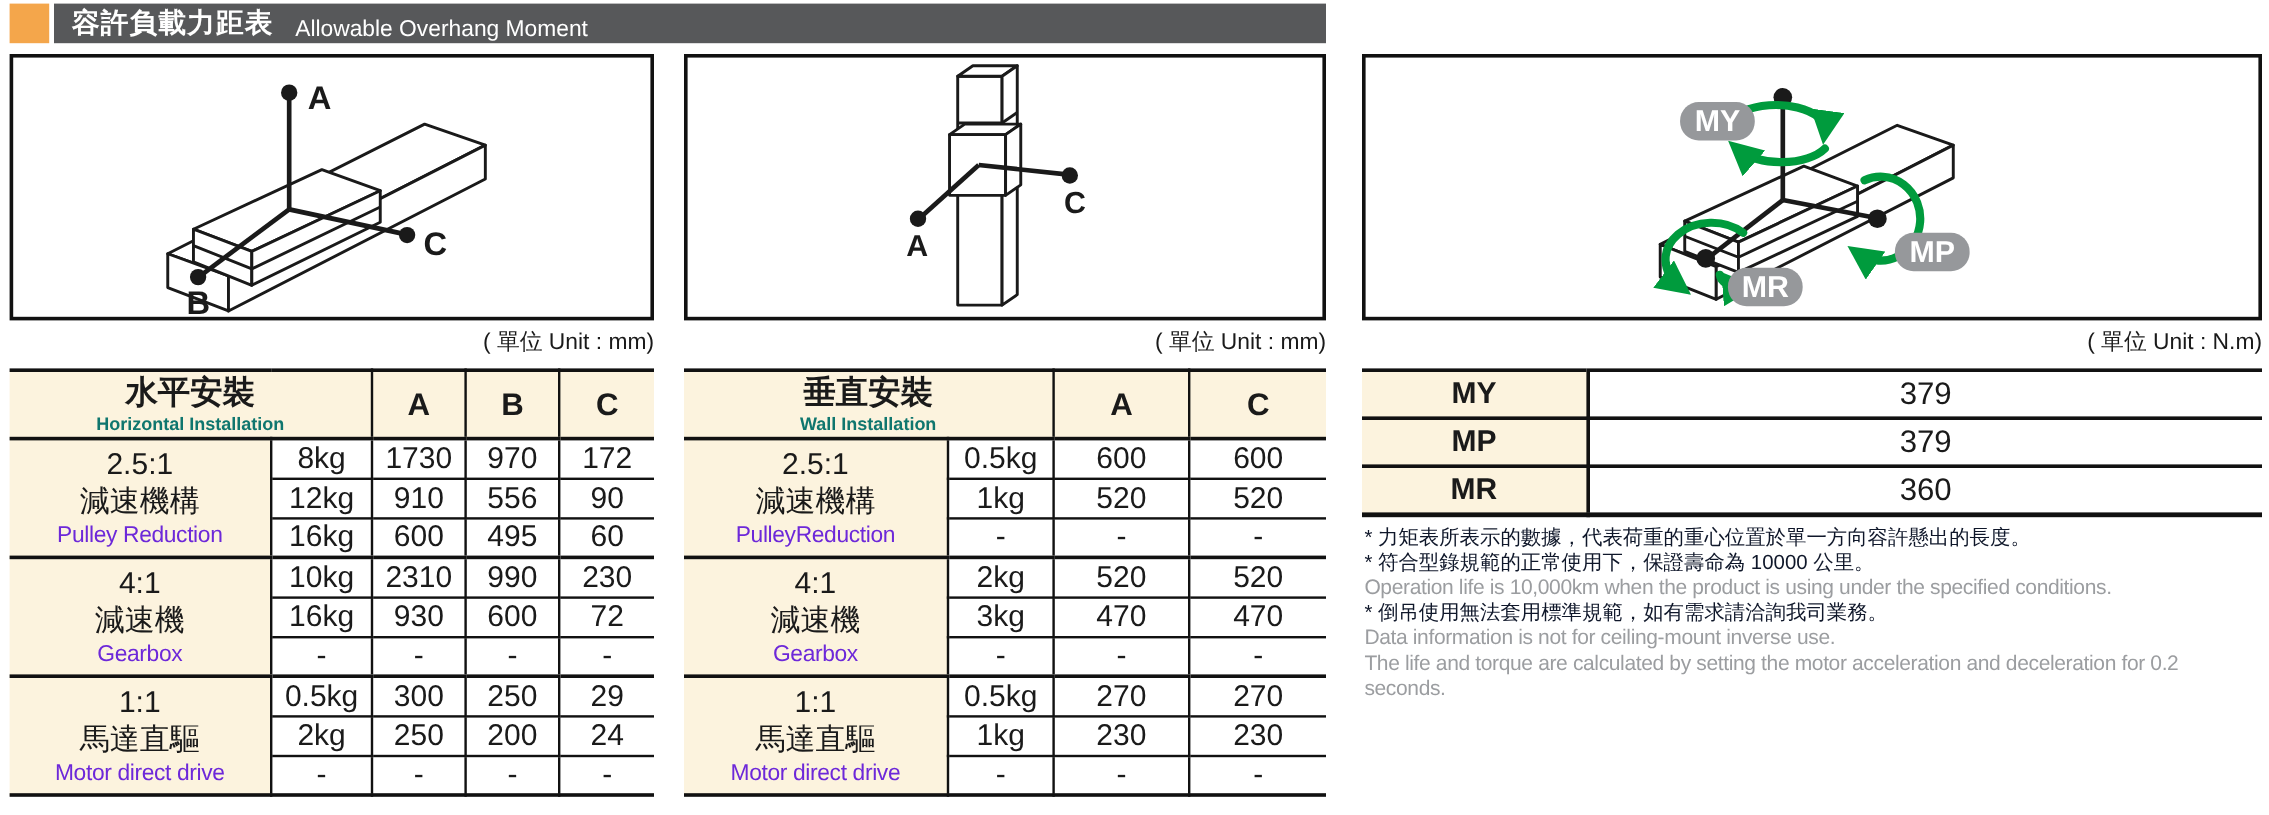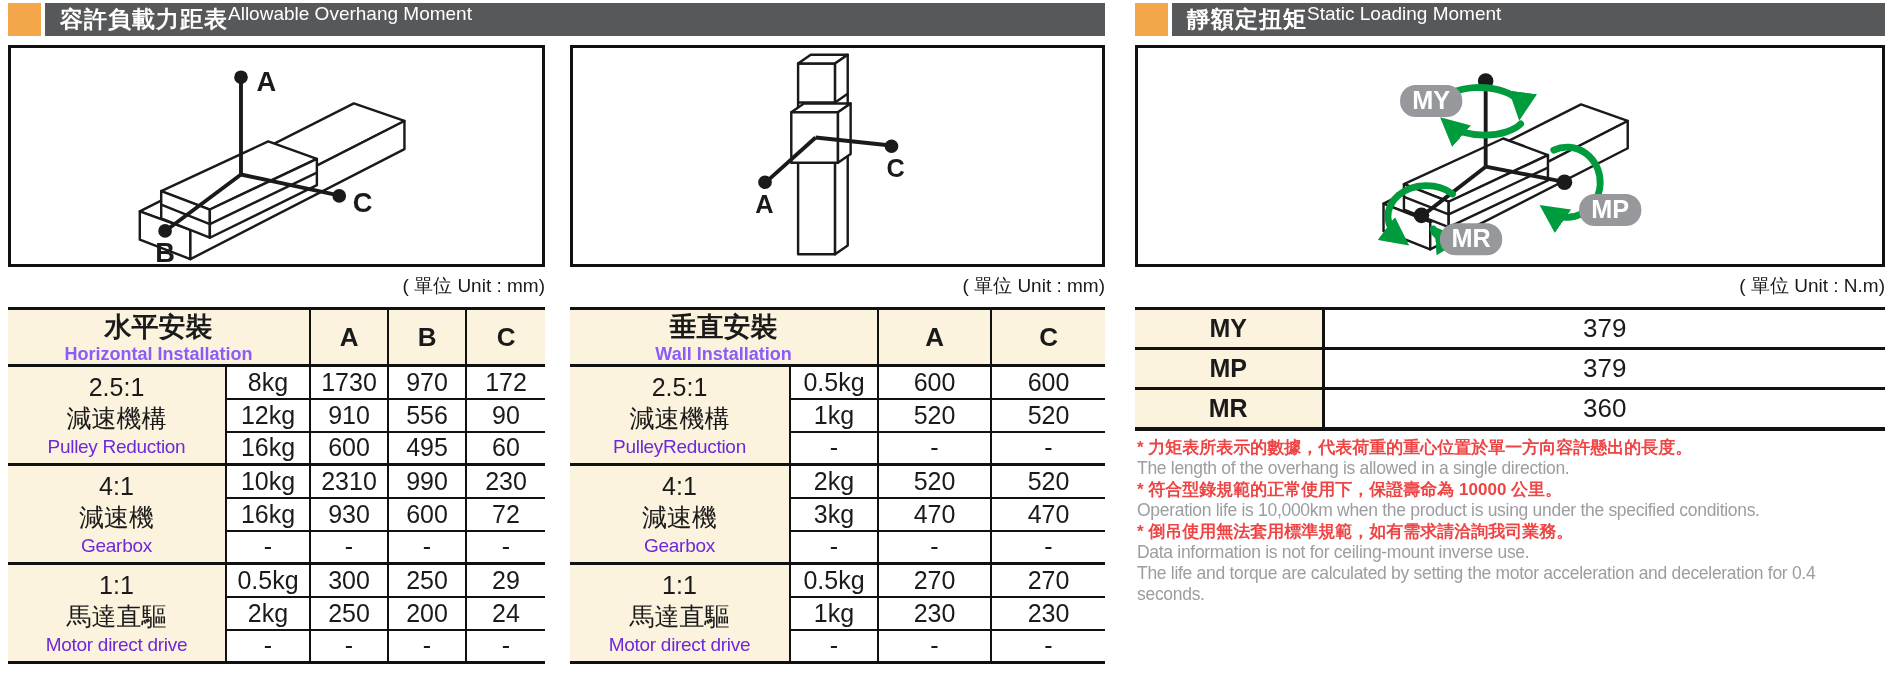--- a/index.html
+++ b/index.html
@@ -2,21 +2,21 @@
 <html><head>
 <meta charset="utf-8">
 <style>
   *{margin:0;padding:0;box-sizing:border-box}
   html,body{width:1891px;height:679px;background:#fff;font-family:"Liberation Sans",sans-serif;overflow:hidden}
   .page{position:relative;width:1891px;height:679px;background:#fff}
 
   
   .section-header{position:absolute;display:flex;height:33px}
   .accent{width:33px;height:33px;background:#F4A64B;flex:0 0 33px;margin-right:4px}
-  .hbar{flex:1;background:#57585A;color:#fff;display:flex;align-items:flex-start;padding-left:15px;gap:0}
+  .hbar{flex:1;background:#57585A;color:#fff;display:flex;align-items:flex-end;padding-left:15px;gap:18px}
   .hbar .zh{font-size:23px;font-weight:bold;letter-spacing:1px;line-height:33px}
   .hbar .en{font-size:19px;font-weight:normal}
 
   
   .dbox{position:absolute;border:3px solid #111;background:#fff}
   .dbox svg{display:block;width:100%;height:100%}
 
   .unit{position:absolute;font-size:19px;color:#1a1a1a;text-align:right;height:26px;line-height:26px}
 
   
@@ -24,59 +24,52 @@
   .spec th,.spec td{border:2px solid #111;text-align:center;vertical-align:middle;padding:0;color:#1a1a1a}
   .spec thead th{height:57px;border-top:none;border-bottom:3px solid #111;background:#FCF3DE;font-weight:bold}
   .spec th.hname,.spec td.glabel{border-left:none}
   .spec .lc{border-right:none}
   .spec tbody td{height:33px;font-size:25px}
   .spec tbody tr.gs td{border-top:3px solid #111}
   .spec tbody tr:last-child td{border-bottom:none}
   .spec td.glabel{background:#FCF3DE}
   .spec td.glabel.gb{border-bottom:none}
   .tzh{font-size:27px;line-height:33px}
-  .ten{font-size:18px;line-height:20px;color:#8b5cf6}
+  .ten{font-size:15px;line-height:20px;color:#0f766e}
   .colh{font-size:26px}
   .ratio{font-size:25px;line-height:30px}
   .gzh{font-size:25px;line-height:33px}
   .gen{font-size:19px;line-height:23px;color:#6d28d9;letter-spacing:-0.3px}
 
   
   table.stat{border-collapse:collapse;table-layout:fixed;position:absolute;border-top:3px solid #111;border-bottom:4px solid #111;background:#fff}
   .stat td{border:3px solid #111;text-align:center;vertical-align:middle;height:40px;color:#1a1a1a}
   .stat td.slabel{border-left:none;background:#FCF3DE;font-weight:bold;font-size:25px}
   .stat td.sval{border-right:none;font-size:26px}
   .stat tr:first-child td{border-top:none}
   .stat tr:last-child td{border-bottom:none}
 
   
   .notes{position:absolute}
-  .note-zh{color:#ef4444;font-weight:bold;font-size:17px;line-height:21px}
+  .note-zh{color:#0f172a;font-weight:normal;font-size:17px;line-height:21px}
   .note-en{color:#9B9DA0;font-size:17.5px;line-height:21px;letter-spacing:-0.3px}
 </style>
 </head>
 <body>
 
 <div class="page">
 
   <div class="section-header" style="left:8px;top:3px;width:1097px">
     <div class="accent"></div>
     <div class="hbar">
       <span class="zh">容許負載力距表</span>
       <span class="en">Allowable Overhang Moment</span>
     </div>
   </div>
 
-  <div class="section-header" style="left:1135px;top:3px;width:750px">
-    <div class="accent"></div>
-    <div class="hbar">
-      <span class="zh">靜額定扭矩</span>
-      <span class="en">Static Loading Moment</span>
-    </div>
-  </div>
 
   <div class="dbox" style="left:8px;top:45px;width:537px;height:222px">
     <svg viewBox="0 0 537 222">
       <g fill="#fff" stroke="#1a1a1a" stroke-width="2.5" stroke-linejoin="round">
         <polygon points="128,168 348,57 400,75 180,187"></polygon>
         <polygon points="128,168 128,197 180,217 180,187"></polygon>
         <polygon points="180,187 400,75 400,104 180,217"></polygon>
         <polygon points="150,147 260,96 310,114 200,166"></polygon>
         <polygon points="150,147 150,175 200,195 200,166"></polygon>
         <polygon points="200,166 310,114 310,141 200,195"></polygon>
@@ -360,21 +353,20 @@
       </tr>
       <tr>
         <td class="slabel">MR</td>
         <td class="sval">360</td>
       </tr>
     </tbody>
   </table>
 
   <div class="notes" style="left:1137px;top:437px;width:750px">
     <div class="note-zh">* 力矩表所表示的數據，代表荷重的重心位置於單一方向容許懸出的長度。</div>
-    <div class="note-en">The length of the overhang is allowed in a single direction.</div>
     <div class="note-zh">* 符合型錄規範的正常使用下，保證壽命為 10000 公里。</div>
     <div class="note-en">Operation life is 10,000km when the product is using under the specified conditions.</div>
     <div class="note-zh">* 倒吊使用無法套用標準規範，如有需求請洽詢我司業務。</div>
     <div class="note-en">Data information is not for ceiling-mount inverse use.</div>
-    <div class="note-en">The life and torque are calculated by setting the motor acceleration and deceleration for 0.4 seconds.</div>
+    <div class="note-en">The life and torque are calculated by setting the motor acceleration and deceleration for 0.2 seconds.</div>
   </div>
 
 </div>
 
 </body></html>

